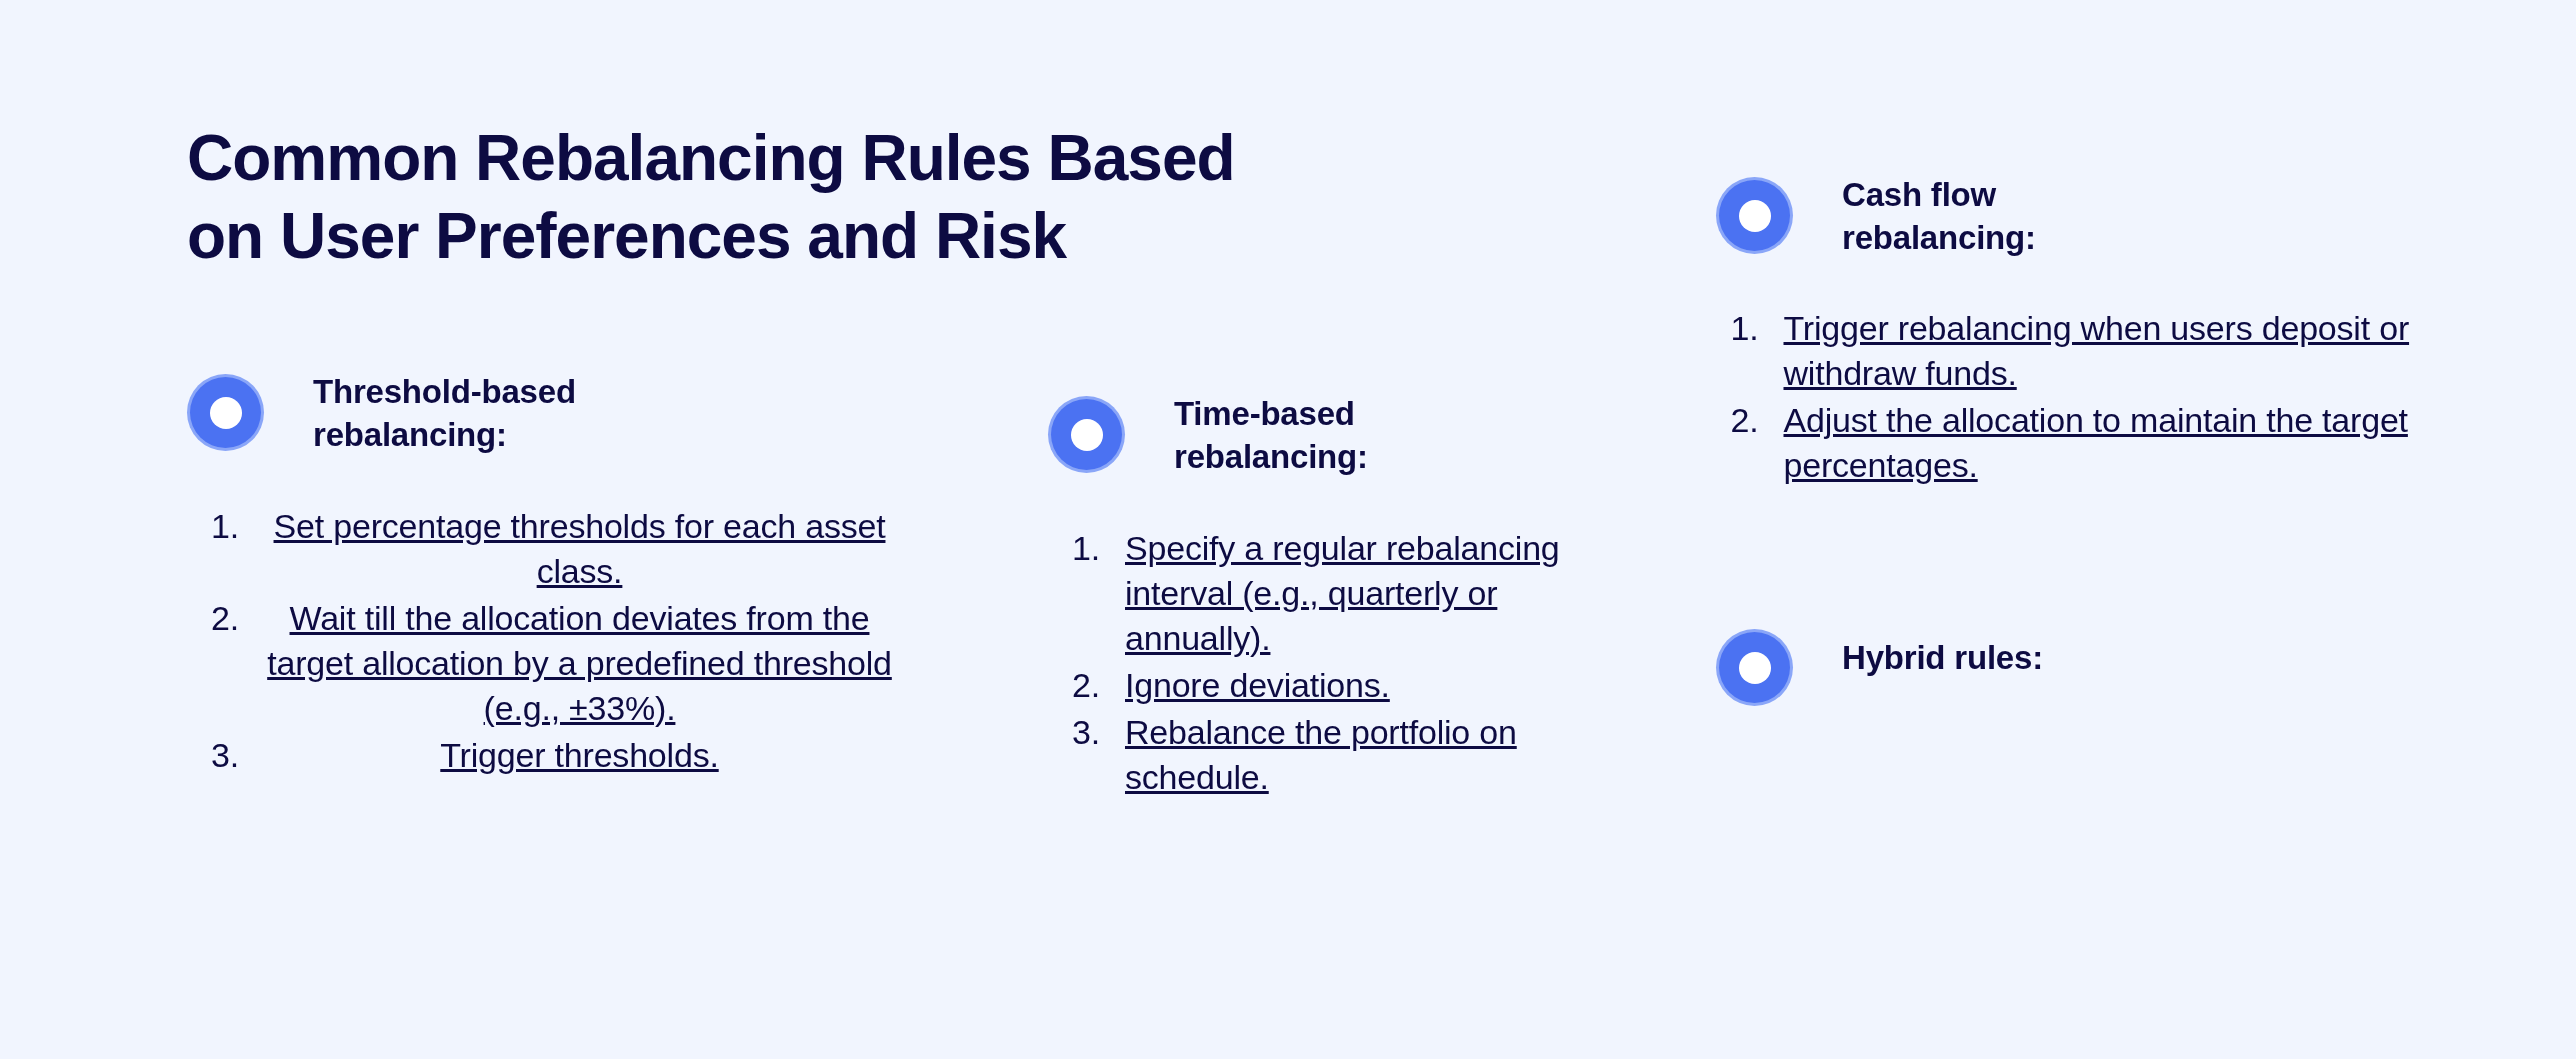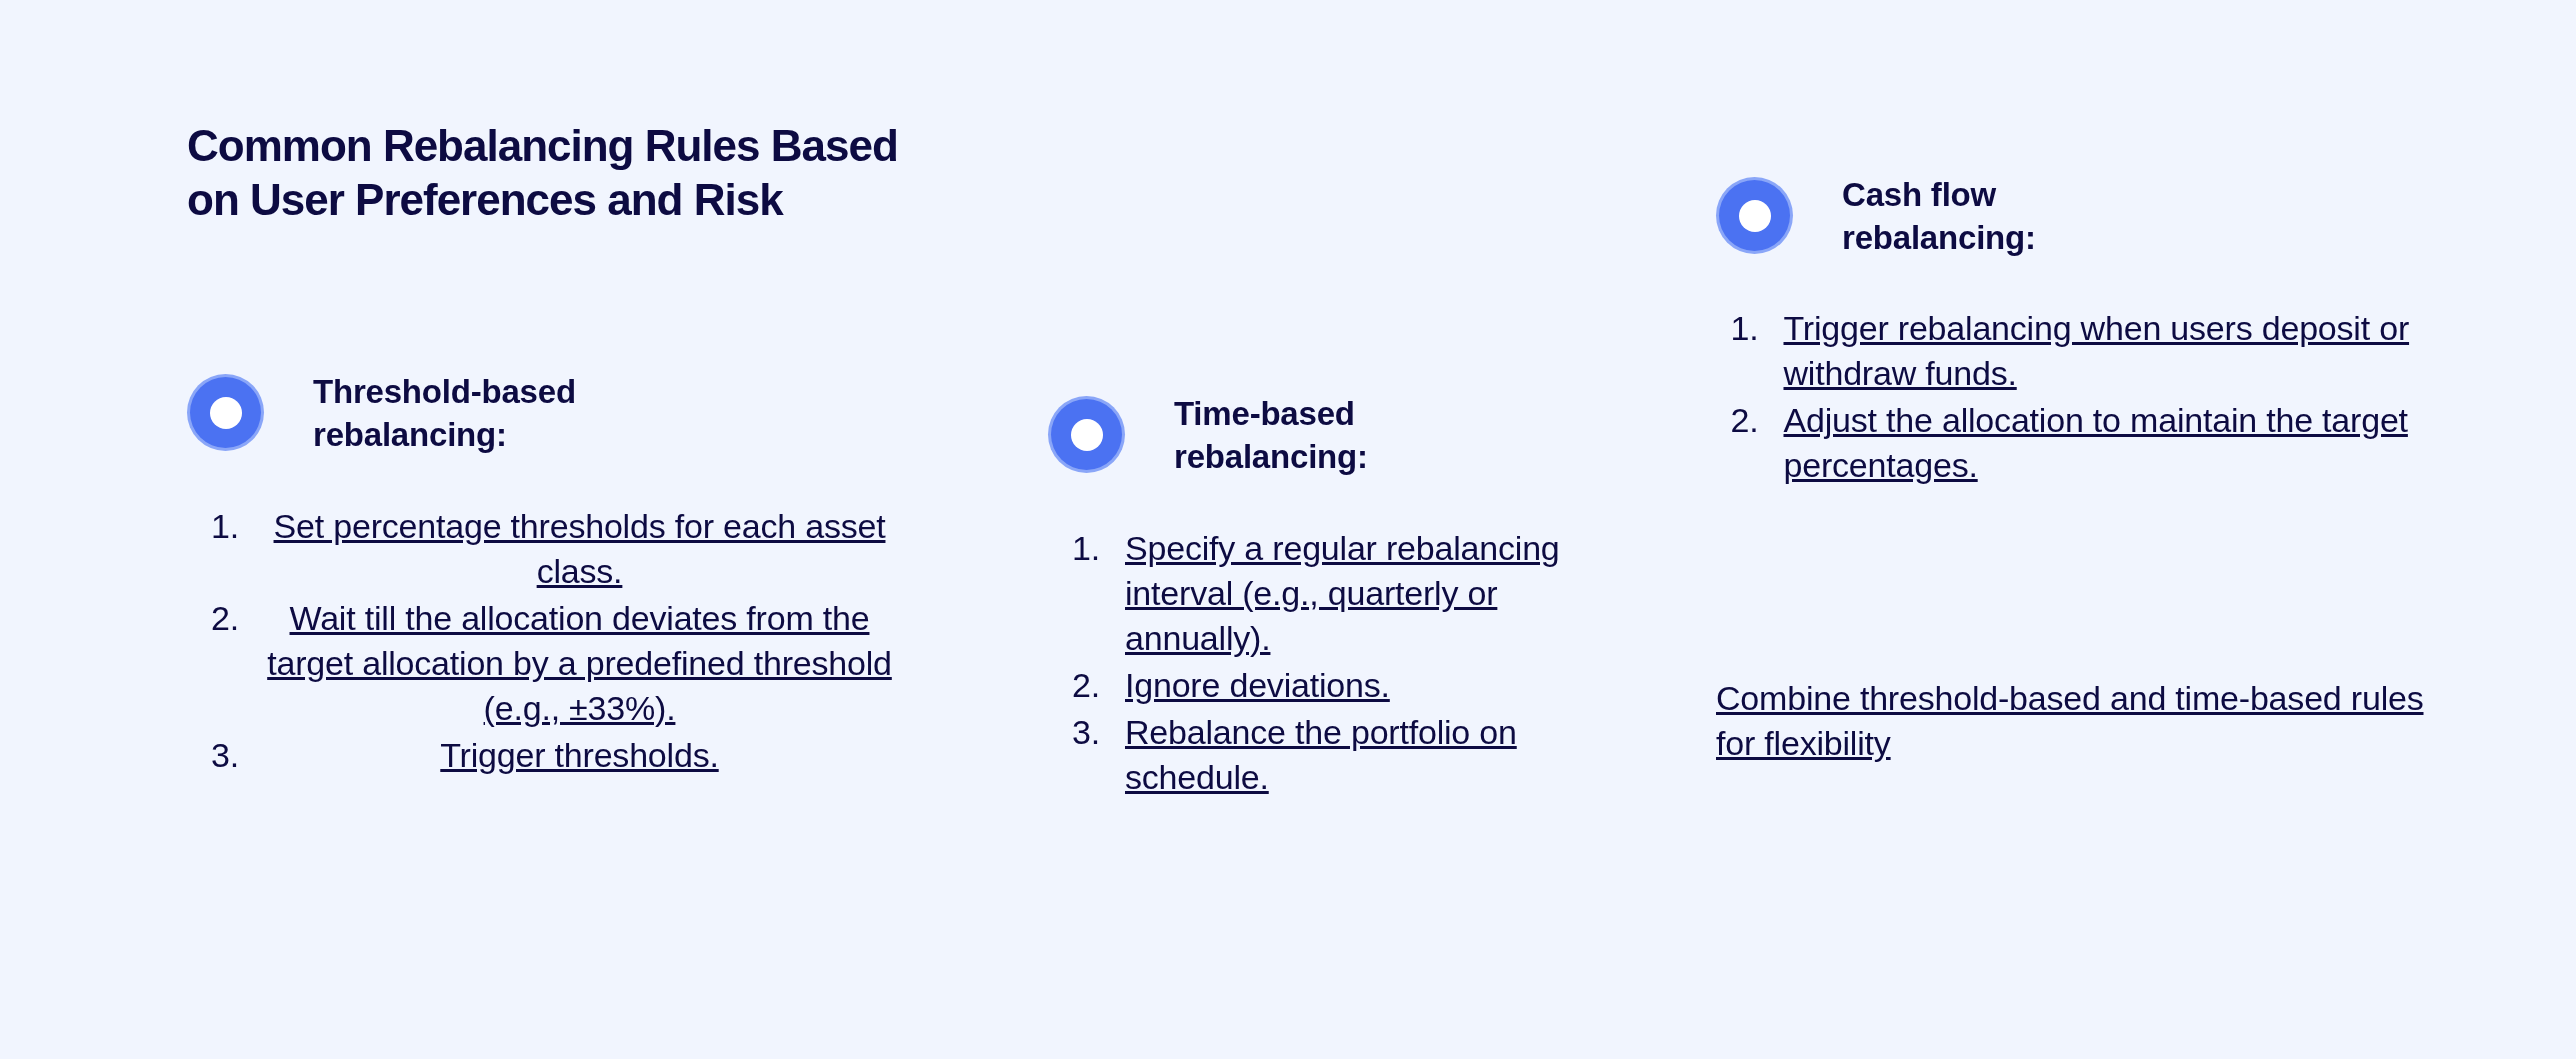--- a/index.html
+++ b/index.html
@@ -21,21 +21,21 @@
     width: 2576px;
     height: 1059px;
   }
 
   
   .page-title {
     position: absolute;
     left: 187px;
     top: 119px;
     width: 1449px;
-    font-size: 44px;
+    font-size: 64px;
     font-weight: 700;
     line-height: 1.22;
     letter-spacing: -1px;
     color: #0d0b42;
     white-space: pre-line;
   }
 
   
   .block {
     position: absolute;
@@ -197,19 +197,24 @@
     </div>
     <div class="list-wrap">
       <ol class="steps">
         <li>Trigger rebalancing when users deposit or withdraw funds.</li>
         <li>Adjust the allocation to maintain the target percentages.</li>
       </ol>
     </div>
   </div>
 
   <div class="block" id="block-hybrid">
-    <div class="list-wrap">
-      <p class="para">Combine threshold-based and time-based rules for flexibility</p>
+    <div class="block-head">
+      <span class="bullet">
+        <span class="ring">
+          <span class="core"></span>
+        </span>
+      </span>
+      <div class="block-title">Hybrid rules:</div>
     </div>
   </div>
 
 </div>
 
 
 </body></html>

